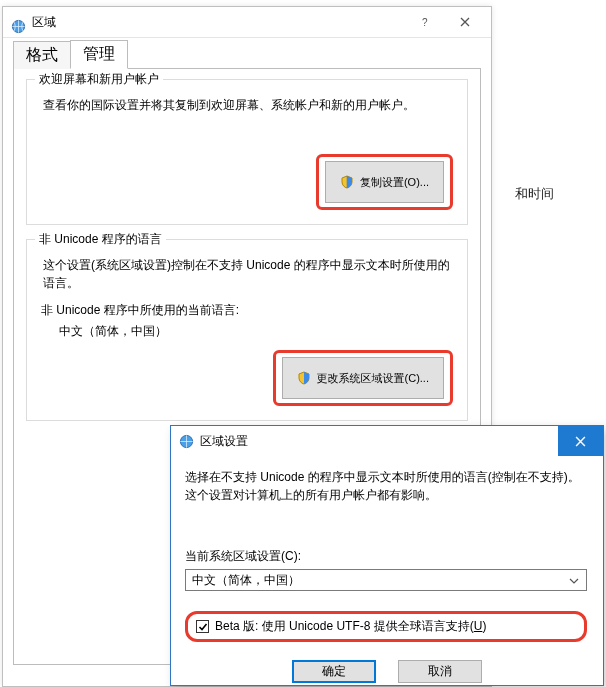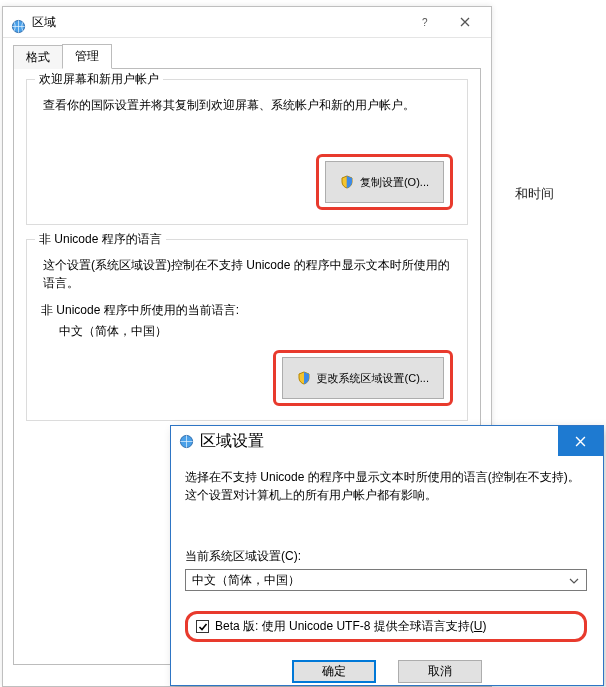--- a/index.html
+++ b/index.html
@@ -71,21 +71,21 @@
     display: flex;
     align-items: flex-end;
   }
   .tab {
     position: relative;
     padding: 3px 12px 3px 12px;
     border: 1px solid #bcbcbc;
     border-bottom: none;
     background: #f6f6f6;
     margin-right: -1px;
-    font-size: 12px;
+    font-size: 16px;
     top: 1px;
   }
   .tab.active {
     background: #fff;
     border-bottom: 1px solid #fff;
     z-index: 2;
     top: 1px;
   }
   .tabpanel {
     border: 1px solid #bcbcbc;
@@ -167,21 +167,21 @@
   }
   .dlg2-title {
     height: 30px;
     background: #fff;
     display: flex;
     align-items: center;
     padding-left: 8px;
   }
   .dlg2-title .title-text {
     flex: 1;
-    font-size: 16px;
+    font-size: 12px;
   }
   .dlg2-close {
     width: 45px;
     height: 30px;
     background: #1e7ad1;
     display: flex;
     align-items: center;
     justify-content: center;
   }
   .dlg2-close svg { width: 11px; height: 11px; }

